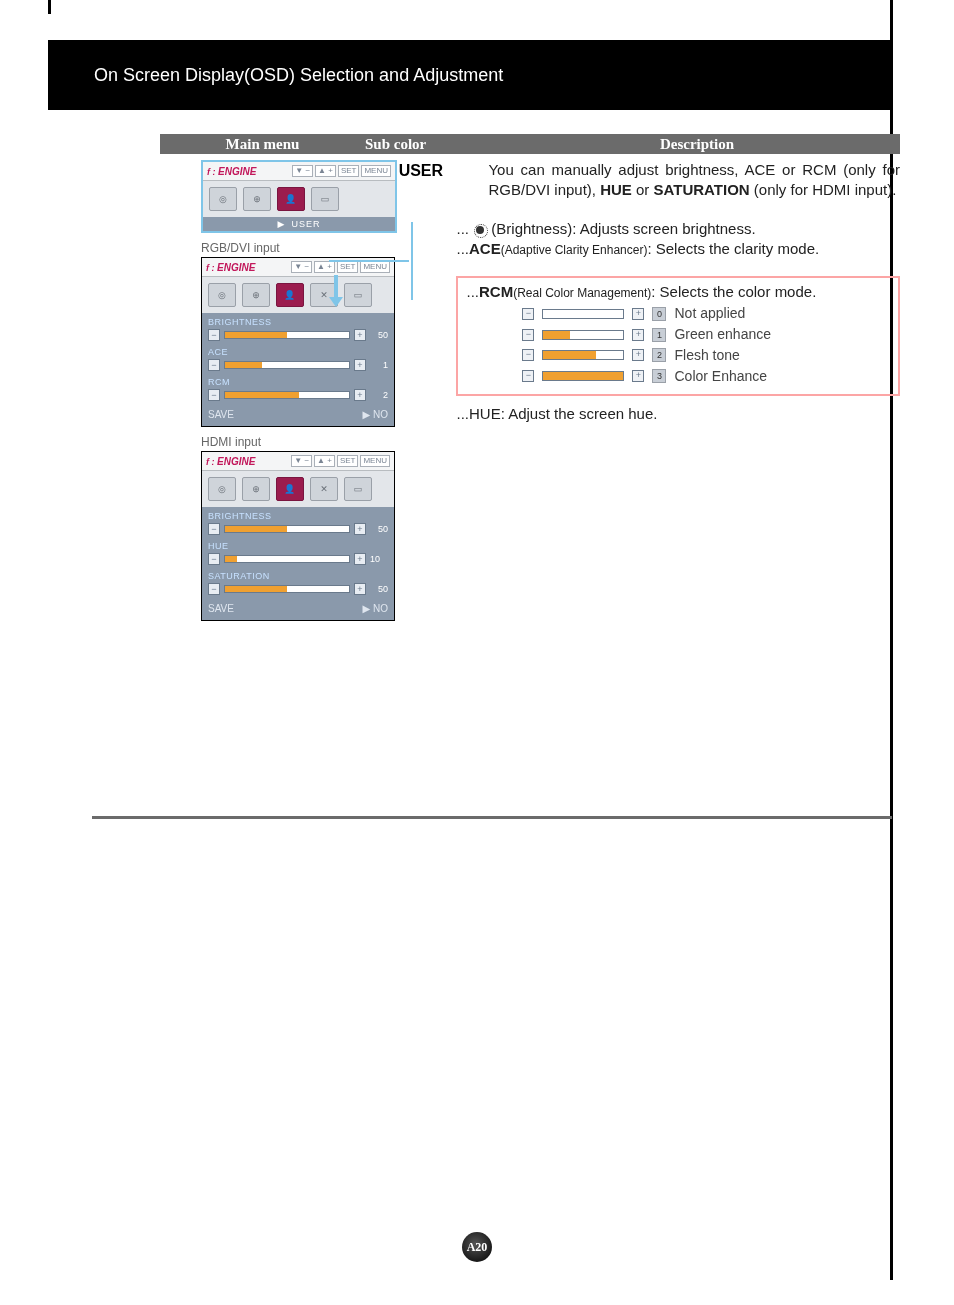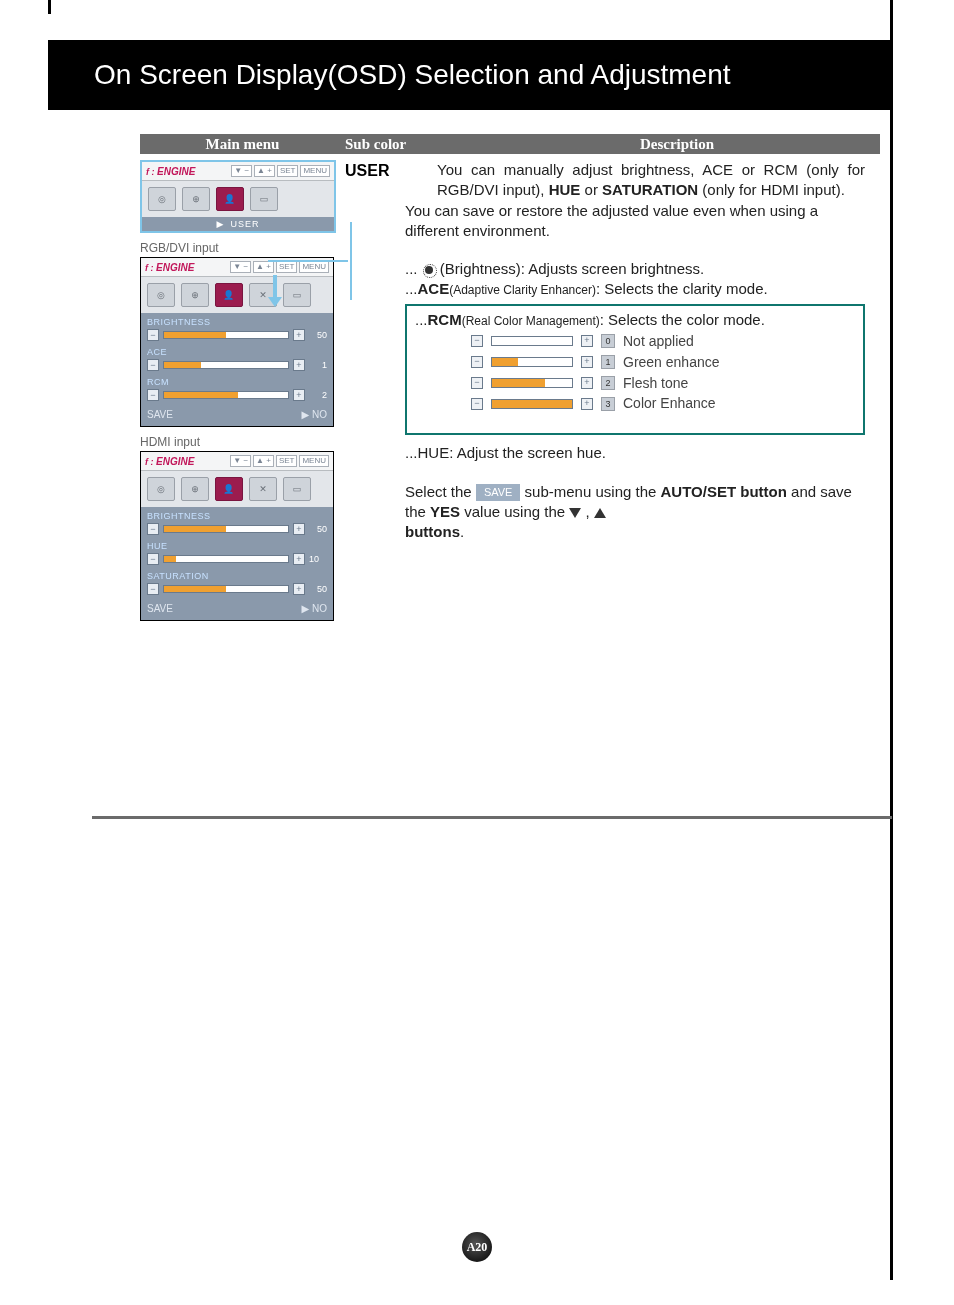--- a/index.html
+++ b/index.html
@@ -30,30 +30,30 @@
     left: 0; top: 0; width: 3px; height: 14px; background:#000;
   }
   .black-bar {
     position: absolute;
     left: 48px;
     top: 40px;
     width: 842px;
     height: 70px;
     background: #000;
     color: #fff;
-    font-size: 28px;
+    font-size: 18px;
     font-weight: 300;
     line-height: 70px;
     padding-left: 46px;
     box-sizing: border-box;
     font-family: Arial, sans-serif;
   }
   .content {
     position: absolute;
-    left: 140px;
+    left: 160px;
     top: 134px;
     width: 740px;
   }
   .header-row {
     background: #6b6b6b;
     color: #fff;
     height: 20px;
     line-height: 20px;
     font-family: Georgia, 'Times New Roman', serif;
     font-weight: bold;
@@ -62,20 +62,21 @@
   }
   .header-row .c1 { width: 205px; text-align: center; }
   .header-row .c2 { width: 165px; text-align: left; }
   .header-row .c3 { flex: 1; text-align: center; padding-right: 36px;}
   .body-row {
     display: flex;
     margin-top: 6px;
   }
   .left-col {
     width: 205px;
+    margin-left: 41px;
   }
   .mid-col {
     width: 60px;
     font-weight: bold;
     font-size: 16px;
     padding-top: 2px;
   }
   .right-col {
     width: 460px;
     font-size: 15px;
@@ -193,23 +194,23 @@
   }
   .bright-ic::before {
     content:"";position:absolute;left:3px;top:3px;width:8px;height:8px;
     background:#333;border-radius:50%;
   }
   .bright-ic::after{
     content:"";position:absolute;left:1px;top:1px;width:12px;height:12px;
     border:1px dotted #333;border-radius:50%;
   }
   .rcm-box {
-    border: 2px solid #0f766e;
-    padding: 4px 8px 18px;
-    margin-top: 4px;
+    border: 2px solid #fca5a5;
+    padding: 4px 8px 6px;
+    margin-top: 17px;
   }
   .rcm-row {
     display:flex;align-items:center;gap:8px;
     font-size:14px;color:#444;margin:2px 0;
     padding-left: 56px;
   }
   .mini-slider {
     width:80px;height:8px;border:1px solid #6a7a8c;background:#fff;position:relative;
   }
   .mini-slider .mfill{position:absolute;left:0;top:0;bottom:0;background:#f0a030;}
@@ -403,21 +404,20 @@
       </div>
 
     </div>
 
     <div class="mid-col">USER</div>
 
     <div class="right-col">
       <div style="text-align:justify;margin-left:32px;">
         <span>You can manually adjust brightness, ACE or RCM (only for RGB/DVI input), </span><span class="bold">HUE</span><span> or </span><span class="bold">SATURATION</span><span> (only for HDMI input).</span>
       </div>
-      <div>You can save or restore the adjusted value even when using a different environment.</div>
 
       <div style="height:18px;"></div>
 
       <div>
         <span>...</span>
         <span class="bright-ic"></span>
         <span> (Brightness): Adjusts screen brightness.</span>
       </div>
       <div>
         <span>...</span><span class="bold">ACE</span><span style="font-size:12px;">(Adaptive Clarity Enhancer)</span><span>: Selects the clarity mode.</span>
@@ -464,23 +464,19 @@
               <div class="mini-val">3</div>
               <div>Color Enhance</div>
             </div>
           </div>
       </div>
 
       <div style="height:8px;"></div>
       <div>...HUE: Adjust the screen hue.</div>
 
       <div style="height:18px;"></div>
-      <div>
-        <span>Select the </span><span class="save-badge">SAVE</span><span> sub-menu using the </span><span class="bold">AUTO/SET button</span><span> and save the </span><span class="bold">YES</span><span> value using the </span><span class="dn-tri"></span> , <span class="up-tri"></span>
-        <br><span class="bold">buttons</span>.
-      </div>
     </div>
   </div>
 </div>
 
 <div class="hr-mid"></div>
 
 <div class="page-badge">A20</div>
 
 </body></html>

